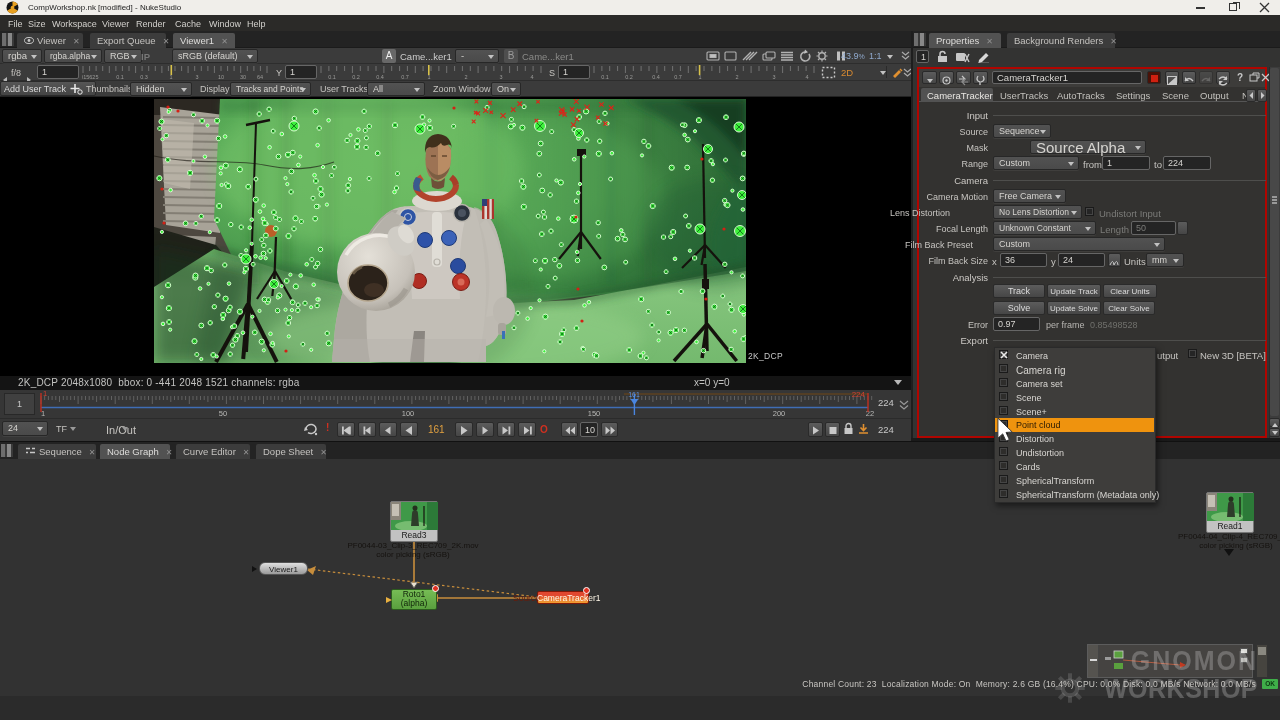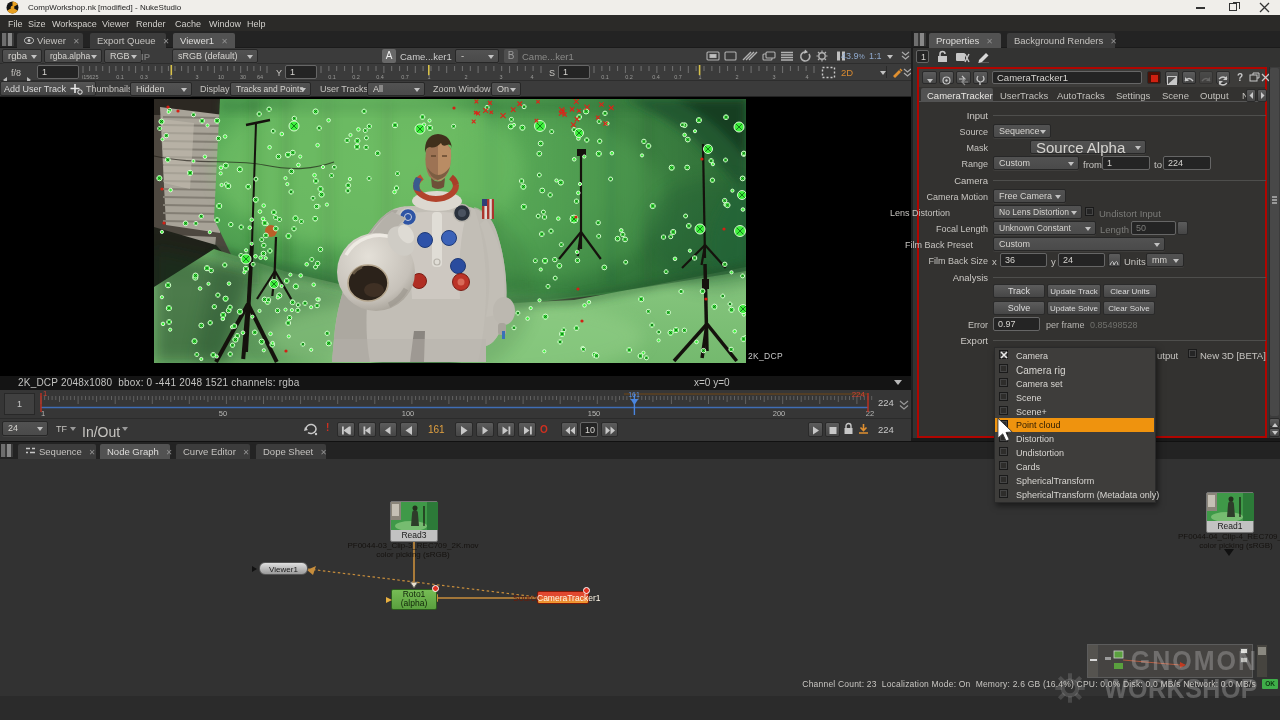--- a/index.html
+++ b/index.html
@@ -1300,21 +1300,21 @@
   </svg>
 <div class="abs" style="left:878px;top:397px;font-size:9.5px;color:#c8c8c8">224</div>
 <svg class="abs" style="left:899px;top:400px" width="10" height="10">
     <path d="M1,1 l4,3.5 4,-3.5 M1,5.5 l4,3.5 4,-3.5" stroke="#999" fill="none" stroke-width="1.2"></path>
   </svg>
 <div class="abs" style="left:0;top:418px;width:911px;height:23px;background:#363636;border-top:1px solid #2b2b2b"></div>
 <div class="abs" style="left:0;top:418px;width:911px;height:23px">
     <div class="dd" style="left:2px;top:3px;width:46px;height:15px;font-size:9px;background:linear-gradient(#525252,#4a4a4a);padding-left:5px">24<i class="da"></i></div>
     <div class="abs" style="left:56px;top:6px;font-size:9px;color:#c6c4c0">TF</div>
     <i class="da" style="left:70px;right:auto;top:10px;border-top-color:#999"></i>
-    <div class="abs" style="left:82px;top:6px;font-size:14px;color:#c6c4c0">In/Out</div>
+    <div class="abs" style="left:106px;top:6px;font-size:11px;color:#c6c4c0">In/Out</div>
     <i class="da" style="left:122px;right:auto;top:10px;border-top-color:#999"></i>
     <svg class="abs" style="left:303px;top:5px" width="17" height="13">
       <path d="M3,6 a5,4.5 0 1 1 2,3.6" fill="none" stroke="#c8c8c8" stroke-width="1.5"></path>
       <path d="M2,4l3,3-4,1z" fill="#c8c8c8"></path>
       <circle cx="13" cy="11" r="1.2" fill="#c8c8c8"></circle>
     </svg>
     <div class="abs" style="left:326px;top:4px;width:8px;height:13px;color:#d03020;font-size:10px;font-weight:bold">!</div>
     <div class="btn" style="left:337px;top:4px;width:18px;height:15px"><svg width="16" height="13" viewBox="0 0 16 13">
         <path d="M11,2.5 L5.5,6.5 L11,10.5z" fill="#c8c8c8"></path>
         <rect x="4" y="2.5" width="1.8" height="8" fill="#c8c8c8"></rect>

